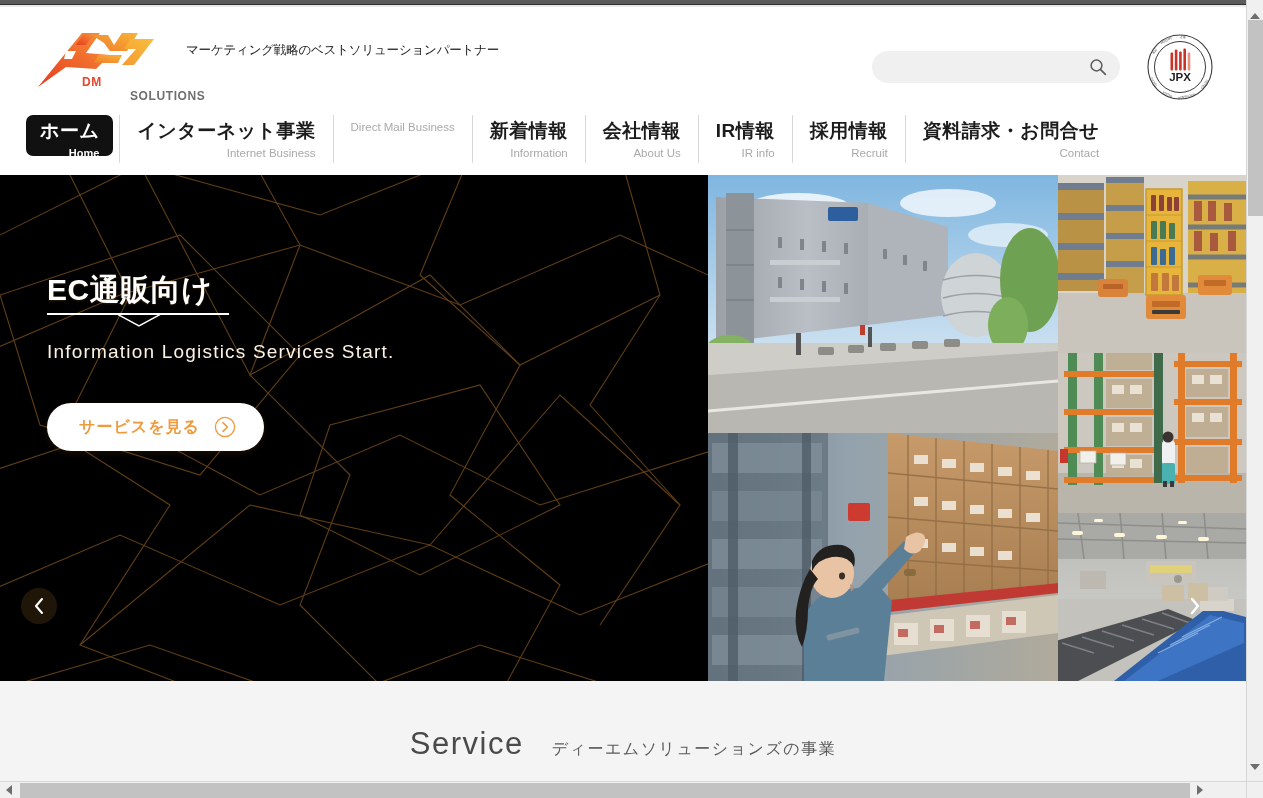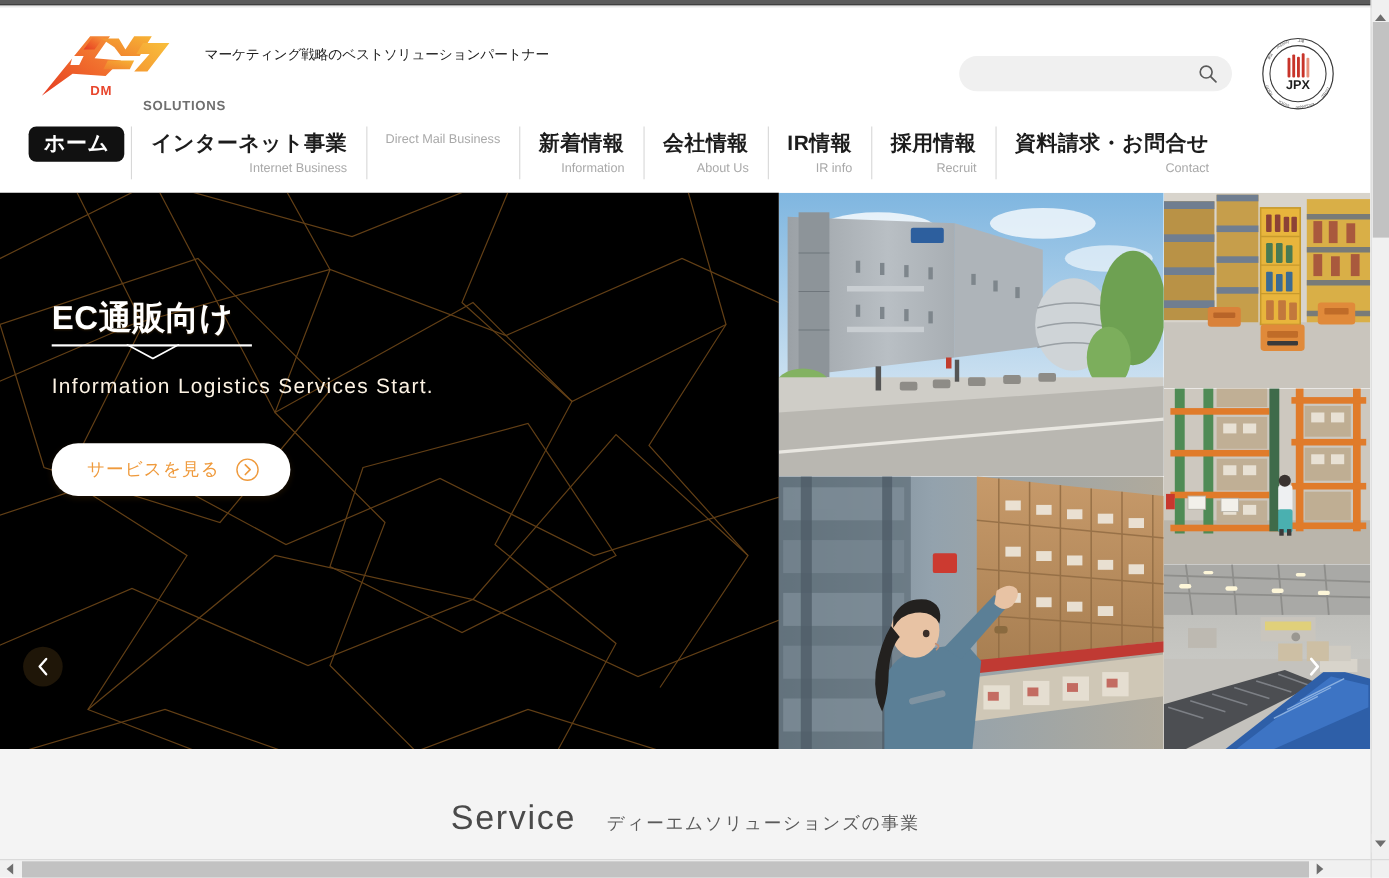--- a/index.html
+++ b/index.html
@@ -169,21 +169,21 @@
   .nav-item .en {
     font-size: 11.5px; color: #a9a9a9; font-weight: 400;
     line-height: 16px; white-space: nowrap; margin-top: 1px; text-align: right;
   }
   .nav-item.active {
     background: #111111;
     border-radius: 7px;
     border-left: none;
     padding: 3px 14px 4px 14px;
     margin-right: 6px;
-    height: 32px;
+    height: 41px;
   }
   .nav-item.active .jp { color: #ffffff; }
   .nav-item.active .en { color: #ffffff; font-weight: 700; font-size: 11px; }
 
   
   .hero {
     position: relative;
     width: 1246px; height: 506px;
     overflow: hidden;
   }
@@ -231,21 +231,21 @@
   .hero-cta {
     display: inline-flex; align-items: center; gap: 14px;
     margin-top: 40px;
     background: #ffffff;
     border-radius: 26px;
     padding: 13px 28px 13px 32px;
     cursor: pointer;
     box-shadow: 0 2px 6px rgba(160,95,10,0.18);
   }
   .hero-cta .lbl {
-    font-size: 16px; font-weight: 400; color: #ef9a3c;
+    font-size: 16px; font-weight: 700; color: #ef9a3c;
     letter-spacing: 1px;
     text-align: right;
   }
 
   .hero-arrow-left {
     position: absolute; left: 21px; top: 413px;
     width: 36px; height: 36px; border-radius: 50%;
     background: rgba(110,80,30,0.28);
     display: flex; align-items: center; justify-content: center;
     cursor: pointer; z-index: 8;

